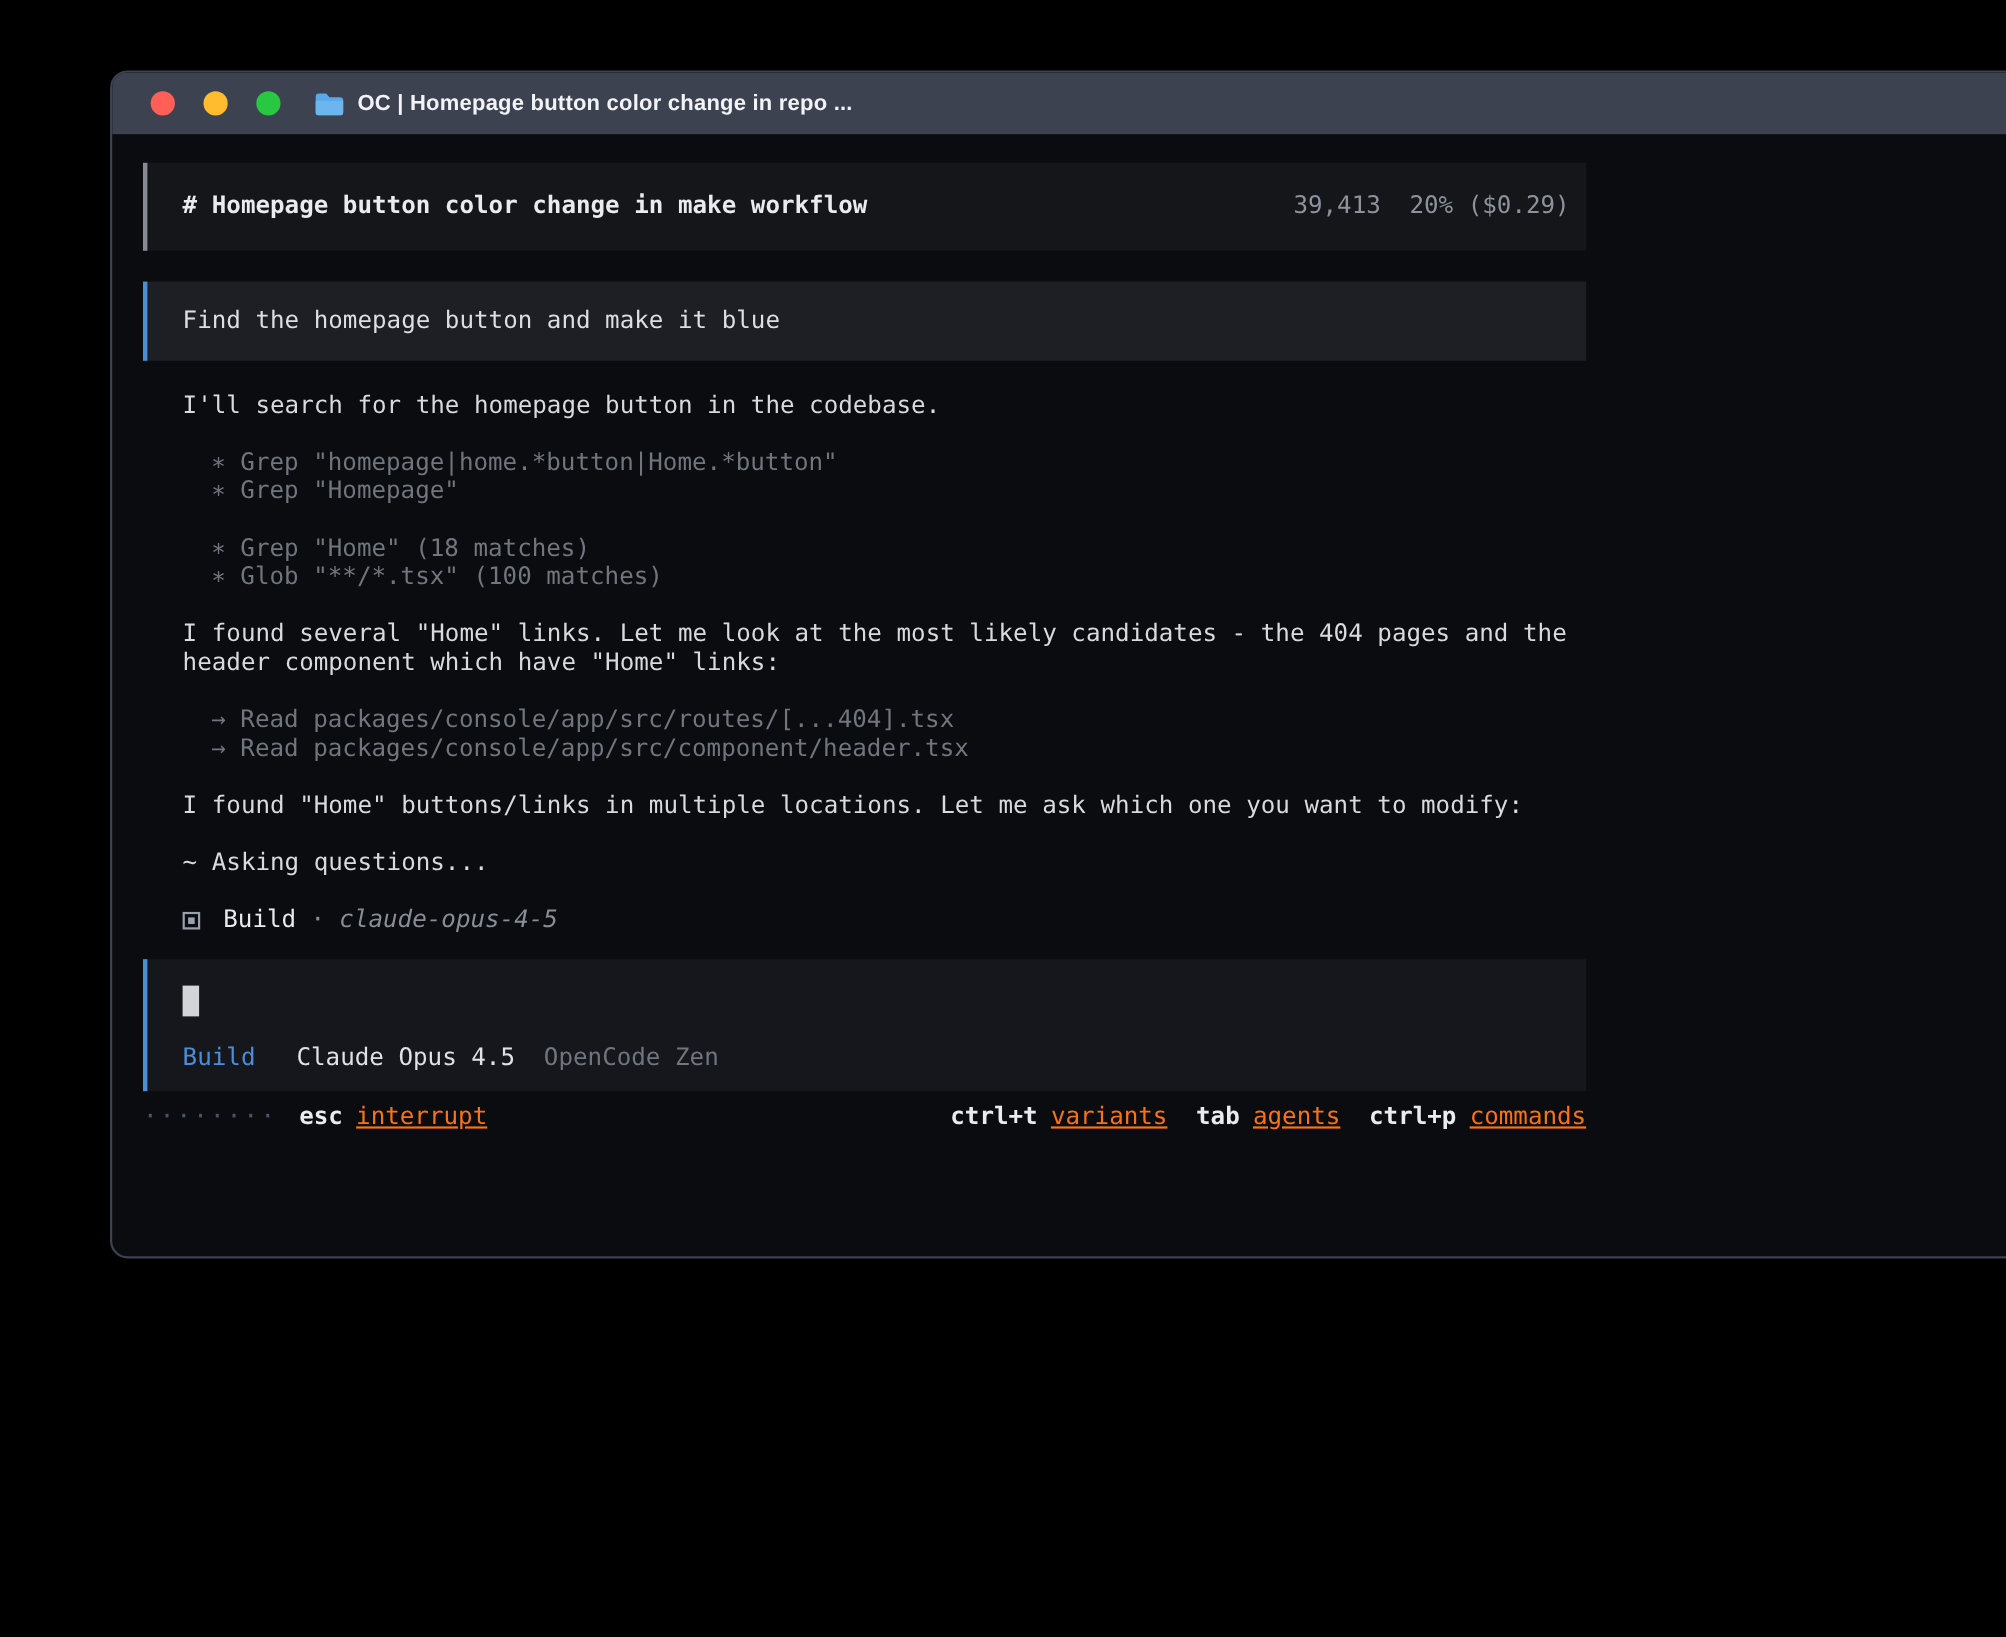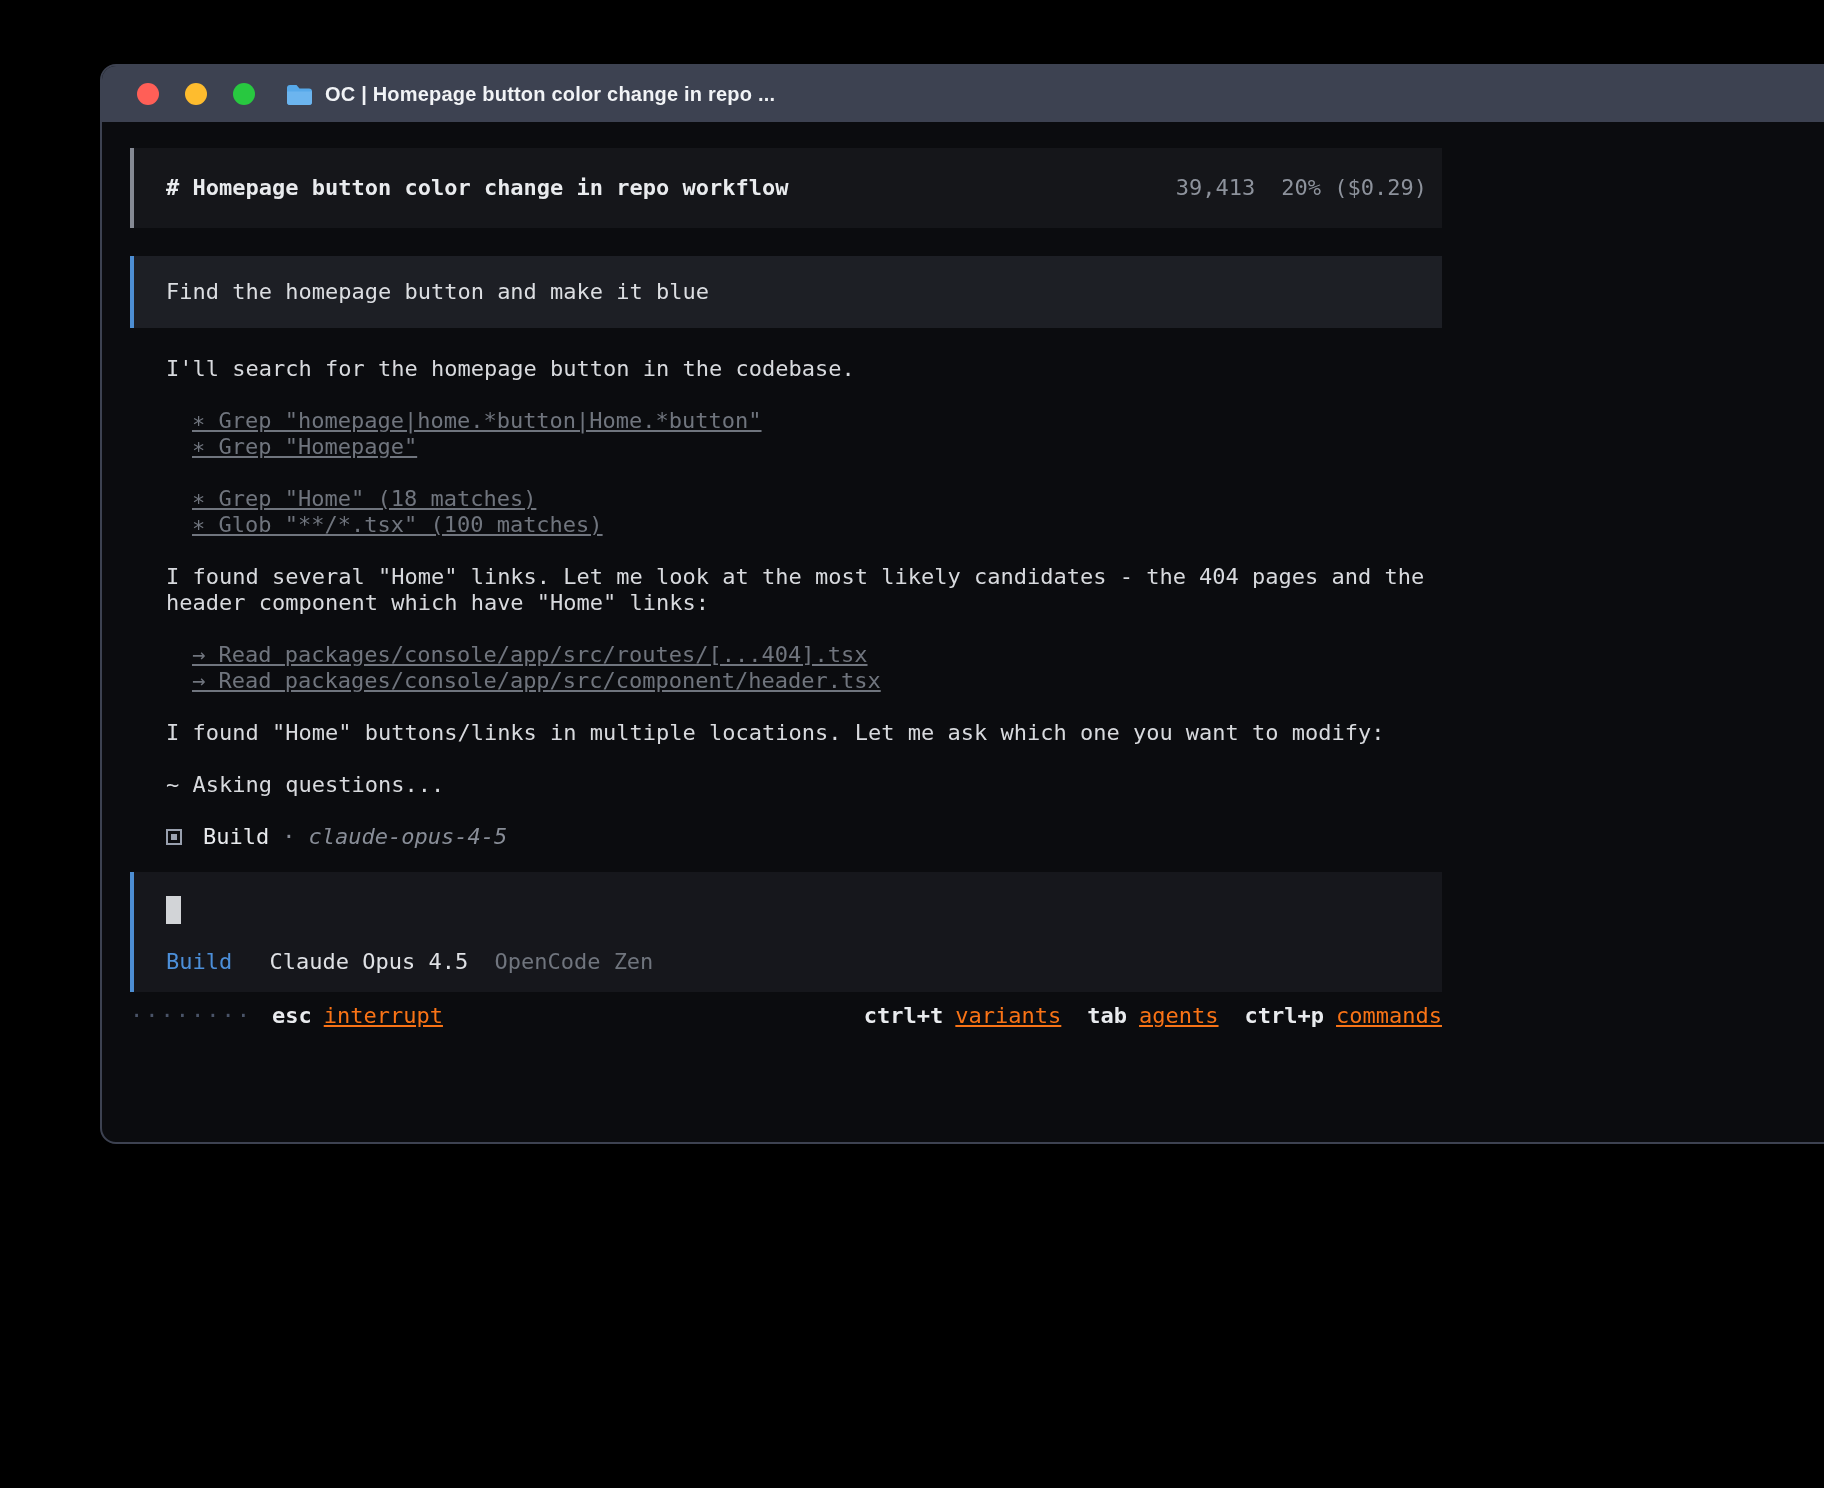--- a/index.html
+++ b/index.html
@@ -72,21 +72,21 @@
     margin-top: 28px;
     background: #1d1f25;
     border-left-color: #4d8ed3;
     padding: 23px 32px;
     color: #dcdee2;
   }
 
   .convo { margin-top: 28px; padding-left: 36px; }
   .para { margin-bottom: 26px; color: #d8dade; }
   .tools { margin-bottom: 26px; padding-left: 26px; color: #70757e; }
-  .tool-line { white-space: pre; text-decoration: underline; }
+  .tool-line { white-space: pre; }
 
   .agent-line { display: flex; align-items: center; }
   .agent-icon {
     width: 12px; height: 12px;
     border: 2px solid #99a0ae;
     display: inline-block;
     position: relative;
     margin-right: 21px;
     flex: none;
   }
@@ -142,21 +142,21 @@
         <path d="M1 4 a3 3 0 0 1 3 -3 h6.5 l3 3.4 h9.5 a3 3 0 0 1 3 3 v10.6 a3 3 0 0 1 -3 3 h-19 a3 3 0 0 1 -3 -3 z" fill="#57a9ea"></path>
         <path d="M1 7.5 h25 v10.5 a3 3 0 0 1 -3 3 h-19 a3 3 0 0 1 -3 -3 z" fill="#6cb5ef"></path>
       </svg>
     </span>
     <span class="wtitle">OC | Homepage button color change in repo ...</span>
   </div>
 
   <div class="content">
 
     <div class="block hdr">
-      <span class="hdr-title"># Homepage button color change in repo workflow</span>
+      <span class="hdr-title"># Homepage button color change in make workflow</span>
       <span class="hdr-stats"><span>39,413</span><span class="ctx">20% ($0.29)</span></span>
     </div>
 
     <div class="block user">
       <span>Find the homepage button and make it blue</span>
     </div>
 
     <div class="convo">
 
       <div class="para">I'll search for the homepage button in the codebase.</div>

